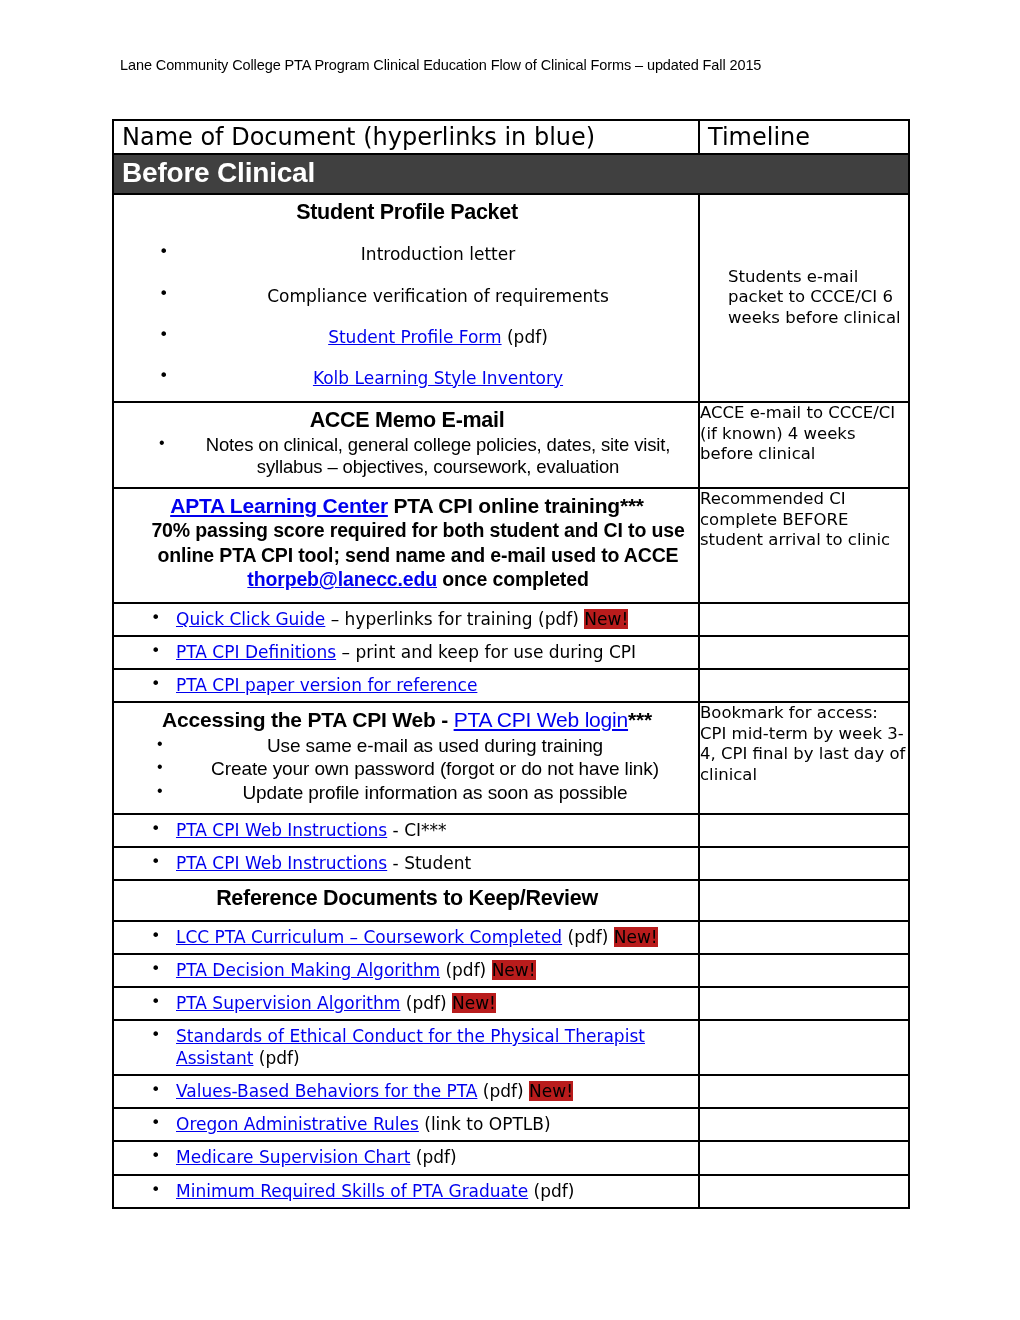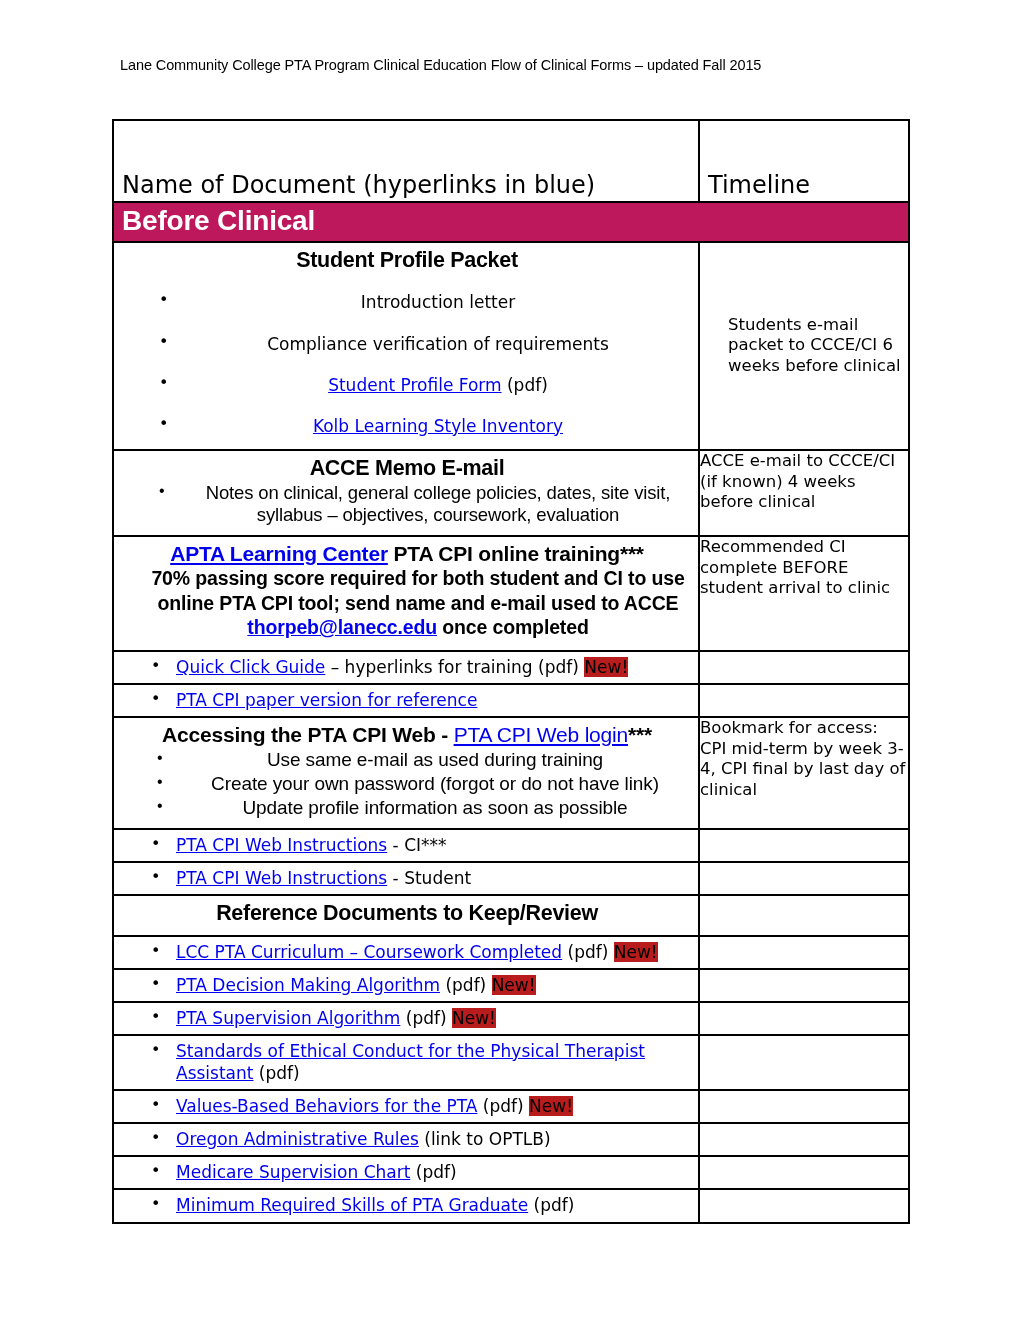--- a/index.html
+++ b/index.html
@@ -64,26 +64,25 @@
     line-height: 1.26;
   }
   .cell-right.mid { vertical-align: middle; padding-left: 28px; }
 
   
   .hdr-text {
     font-family: "DejaVu Sans", sans-serif;
     font-size: 24px;
     line-height: 1.18;
     padding: 2px 6px 2px 8px;
-    margin-top: 48px;
   }
 
   
   tr.banner td {
-    background: #be185d;
+    background: #404040;
     color: #ffffff;
     border-color: #000000;
   }
   .banner-text {
     font-family: "Liberation Sans Narrow", "Liberation Sans", sans-serif;
     font-weight: bold;
     font-size: 28px;
     line-height: 1.12;
     padding: 2px 8px 4px 8px;
     letter-spacing: -0.2px;
@@ -287,20 +286,28 @@
 
       <tr>
         <td>
           <div class="row-bullet">
             <a class="lnk" href="#">Quick Click Guide</a><span> – hyperlinks for training (pdf) </span><span class="hl">New!</span>
           </div>
         </td>
         <td class="cell-right">&nbsp;</td>
       </tr>
 
+      <tr>
+        <td>
+          <div class="row-bullet">
+            <a class="lnk" href="#">PTA CPI Definitions</a><span> – print and keep for use during CPI</span>
+          </div>
+        </td>
+        <td class="cell-right">&nbsp;</td>
+      </tr>
 
       <tr>
         <td>
           <div class="row-bullet">
             <a class="lnk" href="#">PTA CPI paper version for reference</a>
           </div>
         </td>
         <td class="cell-right">&nbsp;</td>
       </tr>
 

